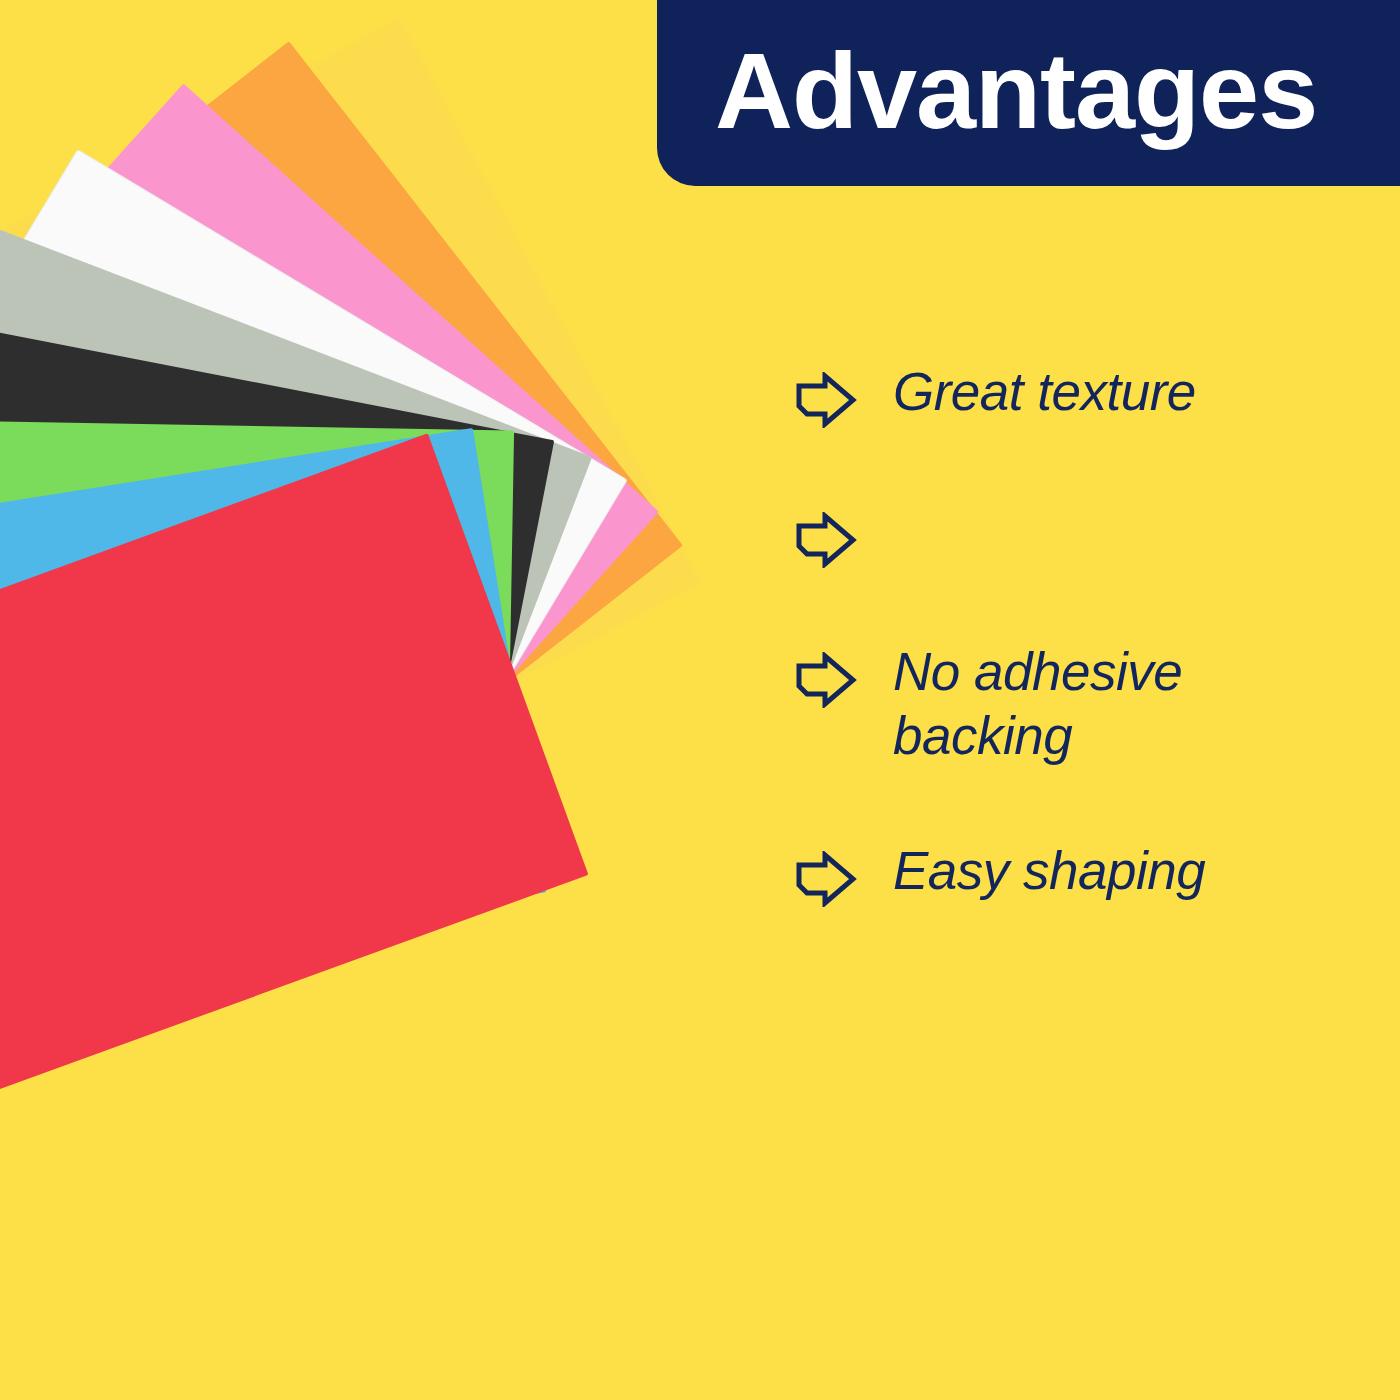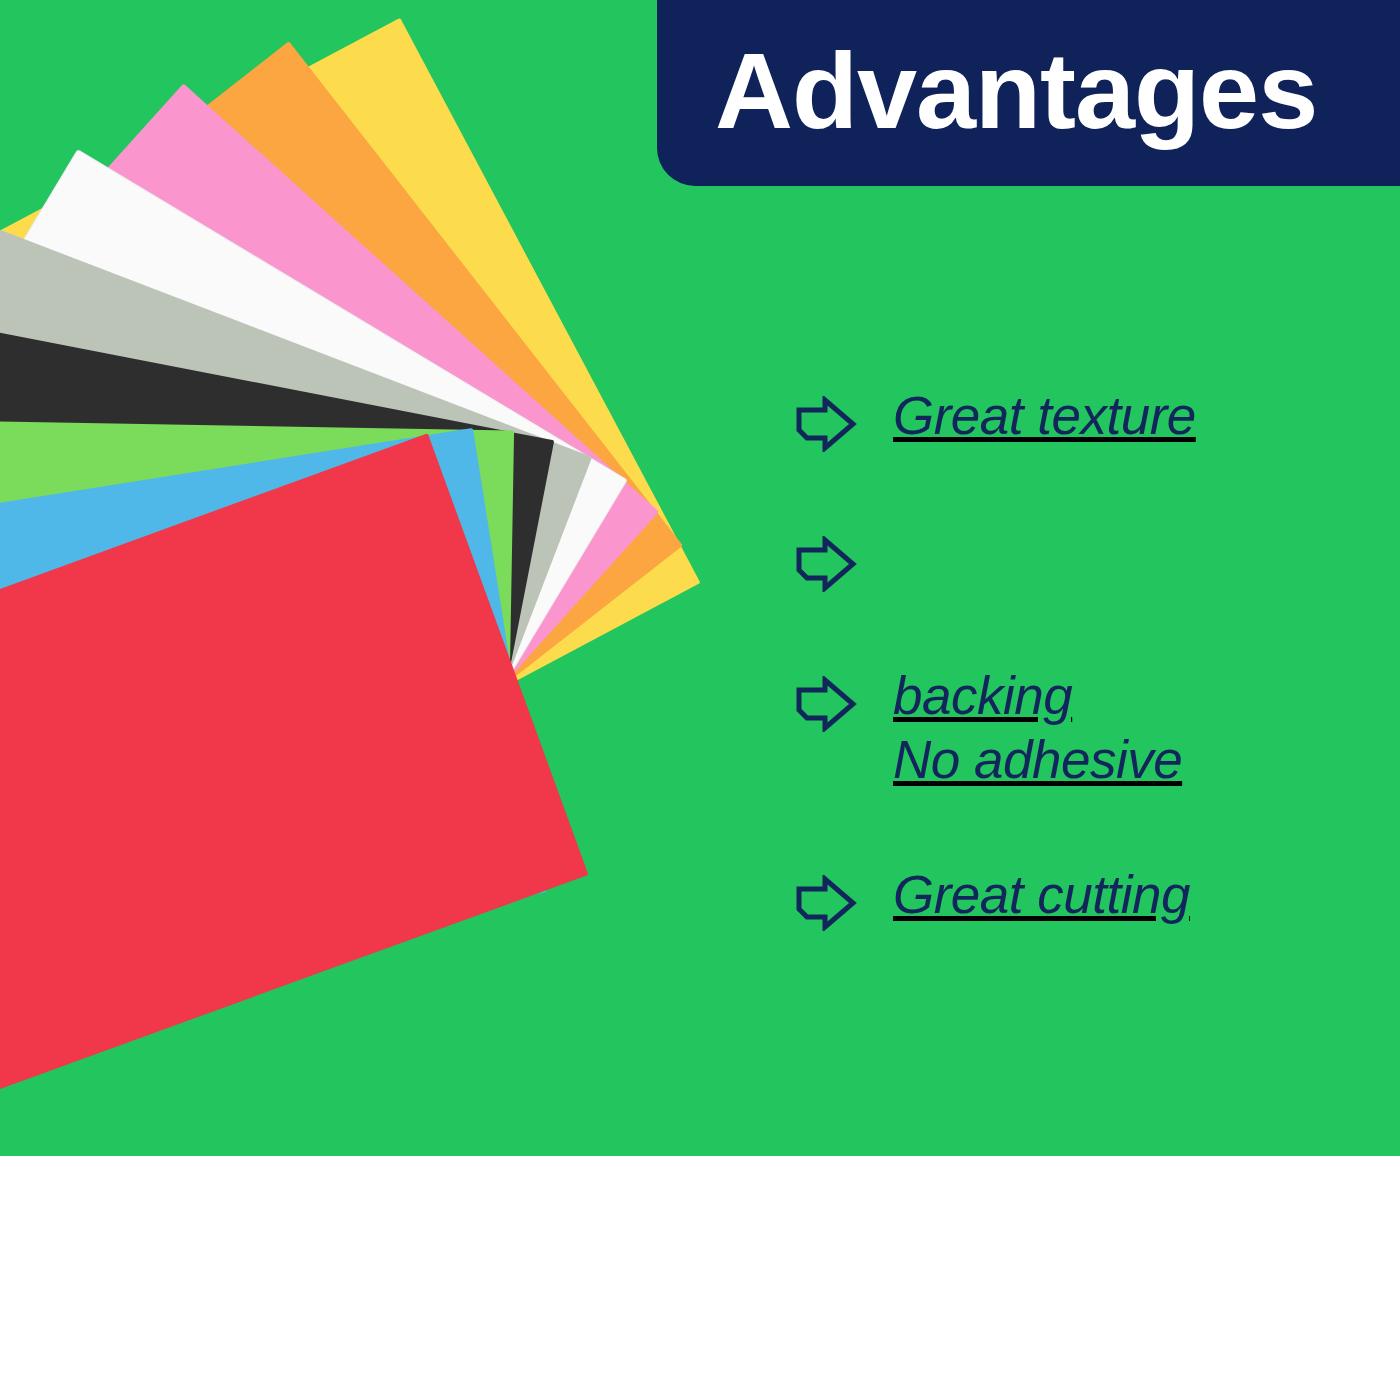--- a/index.html
+++ b/index.html
@@ -6,22 +6,22 @@
 
   html, body {
     width:1400px; height:1400px;
     background:#ffffff;
     font-family:"Liberation Sans", sans-serif;
     overflow:hidden;
   }
 
   #page {
     position:relative;
-    width:1400px; height:1156px;
-    background:#22c55e;
+    width:1400px; height:1400px;
+    background:#fde047;
     overflow:hidden;
   }
 
   
   .banner {
     position:absolute;
     left:657px; top:-10px;
     width:753px; height:196px;
     background:#0F2259;
     border-bottom-left-radius:38px;
@@ -54,23 +54,22 @@
     height:470px;
     left:-130px;
     top:430px;
     transform-origin:95% 50%;
     border-radius:2px;
   }
 
   
   .bullets {
     position:absolute;
-    left:795px; top:384px;
+    left:795px; top:360px;
     width:560px;
-    text-decoration:underline;
   }
   .bullet-row {
     display:flex;
     align-items:flex-start;
     margin-bottom:72px;
   }
   .bullet-row:last-child { margin-bottom:0; }
 
   .bullet-icon {
     flex:0 0 auto;
@@ -132,29 +131,29 @@
         <div class="bullet-text">
         </div>
       </div>
       <div class="bullet-row">
         <span class="bullet-icon">
           <svg viewBox="0 0 62 56" xmlns="http://www.w3.org/2000/svg">
             <path d="M4 14 L30 14 L30 4 L58 28 L30 52 L30 42 L12 42 L4 34 Z" fill="none" stroke="#13265C" stroke-width="5" stroke-linejoin="miter"></path>
           </svg>
         </span>
         <div class="bullet-text">
+          <span class="ln">No adhesive</span>
           <span class="ln">backing</span>
-          <span class="ln">No adhesive</span>
         </div>
       </div>
       <div class="bullet-row">
         <span class="bullet-icon">
           <svg viewBox="0 0 62 56" xmlns="http://www.w3.org/2000/svg">
             <path d="M4 14 L30 14 L30 4 L58 28 L30 52 L30 42 L12 42 L4 34 Z" fill="none" stroke="#13265C" stroke-width="5" stroke-linejoin="miter"></path>
           </svg>
         </span>
         <div class="bullet-text">
-          <span class="ln">Great cutting</span>
+          <span class="ln">Easy shaping</span>
         </div>
       </div>
     </div>
 
 </div>
 
 </body></html>

